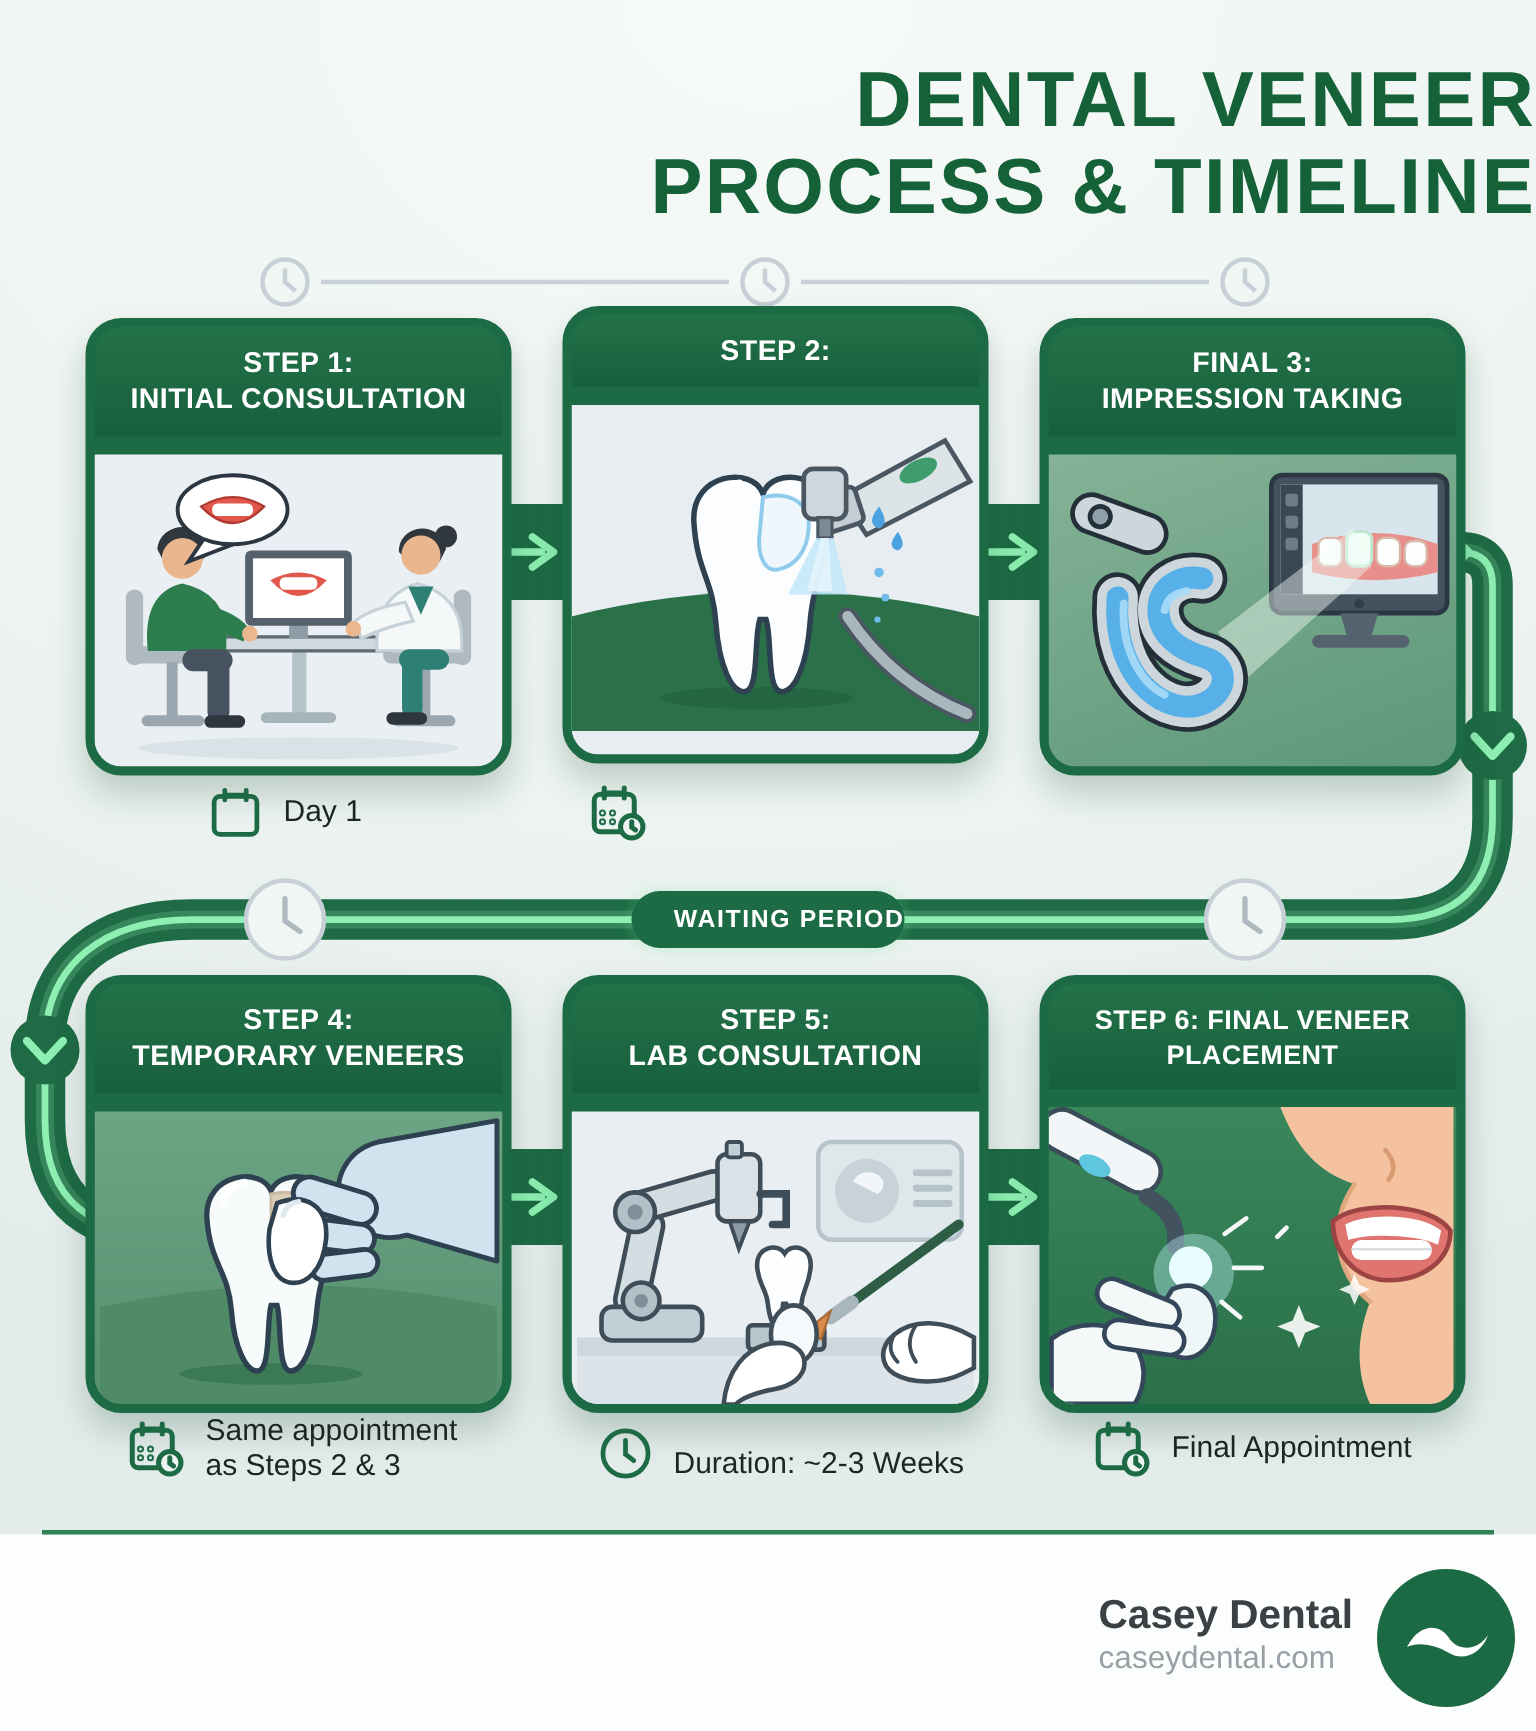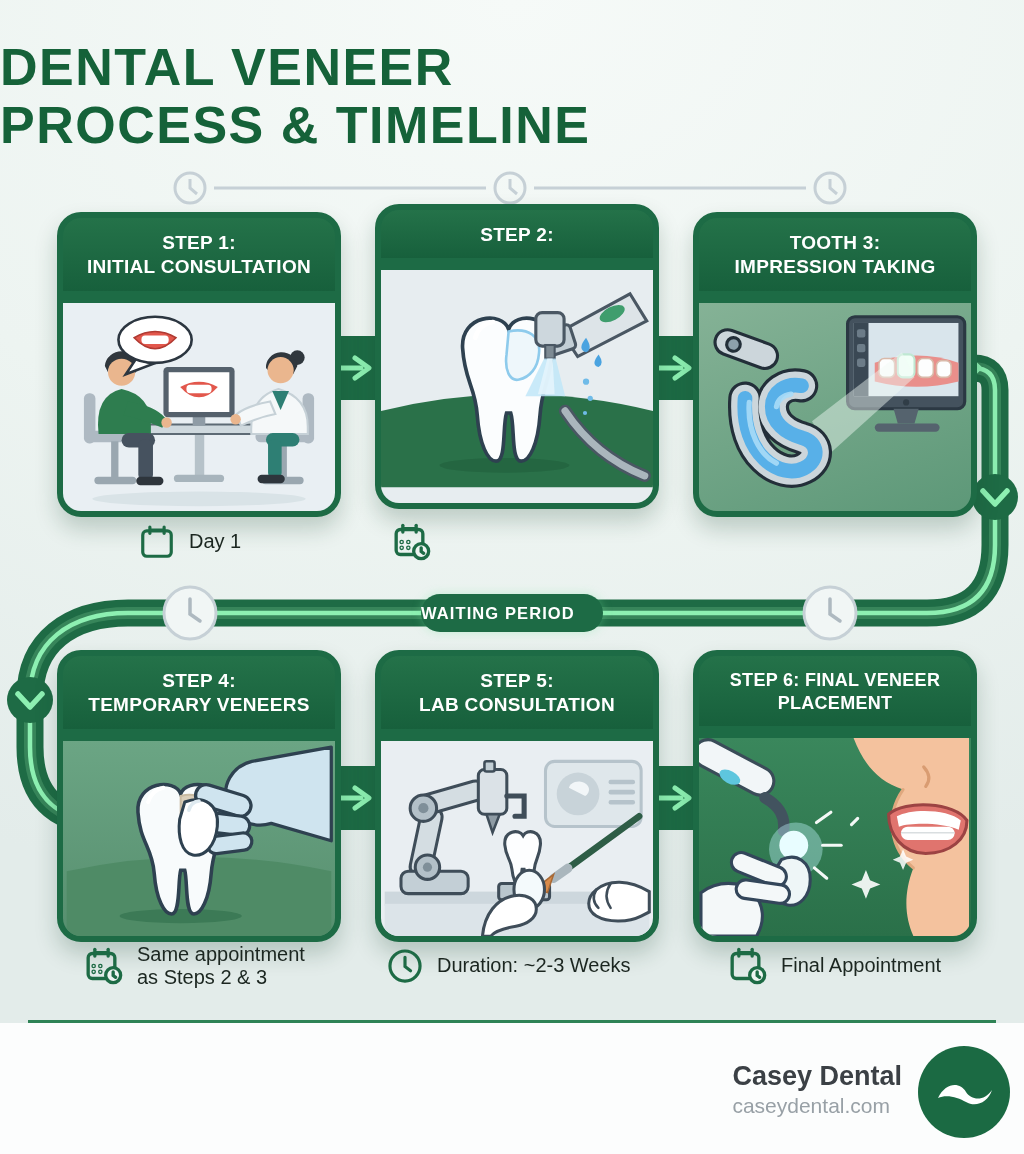--- a/index.html
+++ b/index.html
@@ -1,40 +1,40 @@
 <!DOCTYPE html>
 <html><head>
 <meta charset="utf-8">
 <style>
   html,body{margin:0;padding:0;background:#dfe8e5;}
   #canvas{position:relative;width:1024px;height:1154px;margin:0 auto;overflow:hidden;
     background:radial-gradient(120% 80% at 50% 0%, #f6faf8 0%, #edf4f1 55%, #e3ecea 100%);
     font-family:"Liberation Sans", sans-serif;}
-  .title{position:absolute;top:38px;left:0;width:100%;text-align:left;z-index:3;
+  .title{position:absolute;top:38px;left:0;width:100%;text-align:right;z-index:3;
     font-weight:800;font-size:52px;line-height:1.12;letter-spacing:1.5px;color:#156239;}
   
   .toptimeline{position:absolute;top:168px;left:0;z-index:1;}
   
   .card{position:absolute;width:272px;border:6px solid #1d6b45;border-radius:24px;
     background:#1d6b45;box-shadow:0 12px 22px rgba(18,64,42,.22);z-index:2;overflow:hidden;
     display:flex;flex-direction:column;gap:12px;}
   .card-header{background:linear-gradient(180deg,#247249,#17603c);color:#ffffff;text-align:center;
     padding:13px 4px 11px;font-weight:700;font-size:19px;line-height:1.28;letter-spacing:.3px;}
   .card-body{position:relative;flex:1;overflow:hidden;}
   .card-body svg{display:block;width:100%;height:100%;}
   .bg-light1{background:#e9eff3;} .bg-light2{background:#e7edf0;} .bg-light5{background:#e9eef2;}
   .bg-green3{background:linear-gradient(160deg,#85b296,#5d9878);}
   .bg-green4{background:linear-gradient(180deg,#6ba584,#578f6f);}
   .bg-green6{background:linear-gradient(180deg,#3a875c,#2a7049);}
   
   .connector{position:absolute;width:54px;height:64px;background:#1d6b45;z-index:1;
     display:flex;align-items:center;justify-content:center;}
   
   .pill{position:absolute;left:421px;top:594px;width:182px;height:38px;background:#1d6b45;
-    border-radius:19px;z-index:3;display:flex;align-items:center;justify-content:flex-start;
+    border-radius:19px;z-index:3;display:flex;align-items:center;justify-content:flex-end;
     color:#fff;font-weight:700;font-size:16.5px;letter-spacing:1.1px;
     box-shadow:0 0 10px rgba(120,230,160,.35);}
   
   .caption{position:absolute;display:flex;align-items:center;gap:13px;z-index:2;color:#1b2620;}
   .caption .txt{font-size:20px;line-height:1.17;font-weight:500;}
   
   .divider{position:absolute;top:1020px;left:28px;width:968px;height:3px;background:#2f8356;z-index:2;}
   .footerbg{position:absolute;top:1023px;left:0;width:1024px;height:131px;background:#fcfdfd;z-index:1;}
   .footer-text{position:absolute;top:1062px;right:122px;z-index:2;}
   .brand{font-size:27px;font-weight:700;color:#3b4045;line-height:1.1;}
@@ -212,21 +212,21 @@
         <path d="M208 66 q6 9 0 12 q-8 -2 0 -12" fill="#4aa3e0"></path>
         <circle cx="196" cy="92" r="3" fill="#6fbbe8"></circle>
           <circle cx="200" cy="108" r="2.5" fill="#6fbbe8"></circle>
         <circle cx="195" cy="122" r="2" fill="#6fbbe8"></circle>
       </svg>
     </div>
   </div>
 
   <div class="card" style="left:693px;top:212px;height:293px;">
     <div class="card-header">
-      <div>TOOTH 3:</div>
+      <div>FINAL 3:</div>
       <div>IMPRESSION TAKING</div>
     </div>
     <div class="card-body bg-green3">
       <svg viewBox="0 0 260 193">
 
         <rect x="142" y="10" width="112" height="88" rx="7" fill="#44525e" stroke="#2b3843" stroke-width="3"></rect>
         <rect x="148" y="16" width="100" height="70" fill="#d9e5ec"></rect>
         <rect x="148" y="16" width="14" height="70" fill="#3a4854"></rect>
         <rect x="151" y="22" width="8" height="8" rx="2" fill="#6c7c88"></rect>
           <rect x="151" y="36" width="8" height="8" rx="2" fill="#6c7c88"></rect>
@@ -404,21 +404,21 @@
         <circle cx="5.8" cy="15.5" r=".4"></circle>
         <circle cx="9.8" cy="15.5" r=".4"></circle>
       <circle cx="17.5" cy="17.5" r="4.5" fill="#eef4f1"></circle>
         <path d="M17.5 15.5 L17.5 17.7 L19 18.8"></path>
     </svg>
     <div class="txt">
       <div>Same appointment</div>
       <div>as Steps 2 &amp; 3</div>
     </div>
   </div>
-  <div class="caption" style="left:386px;top:944px;height:44px;">
+  <div class="caption" style="left:398px;top:944px;height:44px;align-items:flex-end;">
     <svg width="38" height="38" viewBox="0 0 24 24" fill="none" stroke="#1d6b45" stroke-width="2" stroke-linecap="round">
       <circle cx="12" cy="12" r="9.5"></circle>
         <path d="M12 6.5 L12 12.3 L15.5 15"></path>
     </svg>
     <div class="txt">
       <div>Duration: ~2-3 Weeks</div>
     </div>
   </div>
   <div class="caption" style="left:728px;top:944px;height:44px;align-items:center;">
     <svg width="40" height="40" viewBox="0 0 24 24" fill="none" stroke="#1d6b45" stroke-width="2" stroke-linecap="round">

